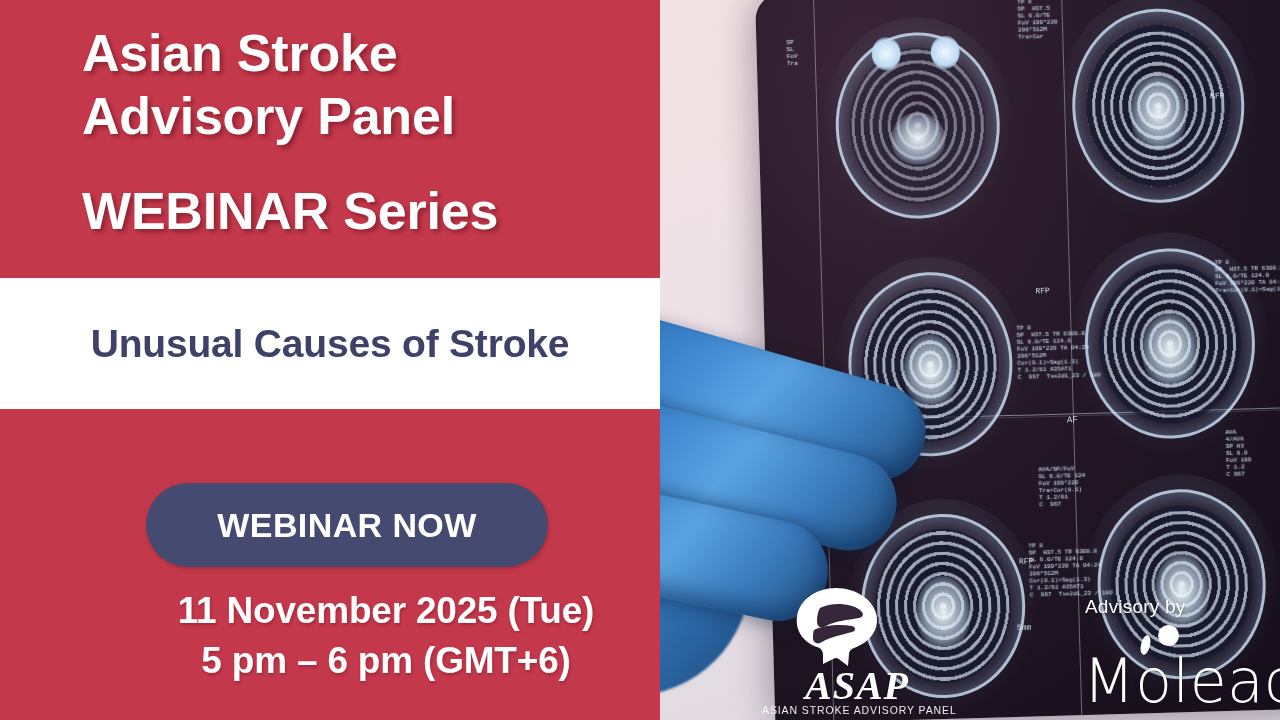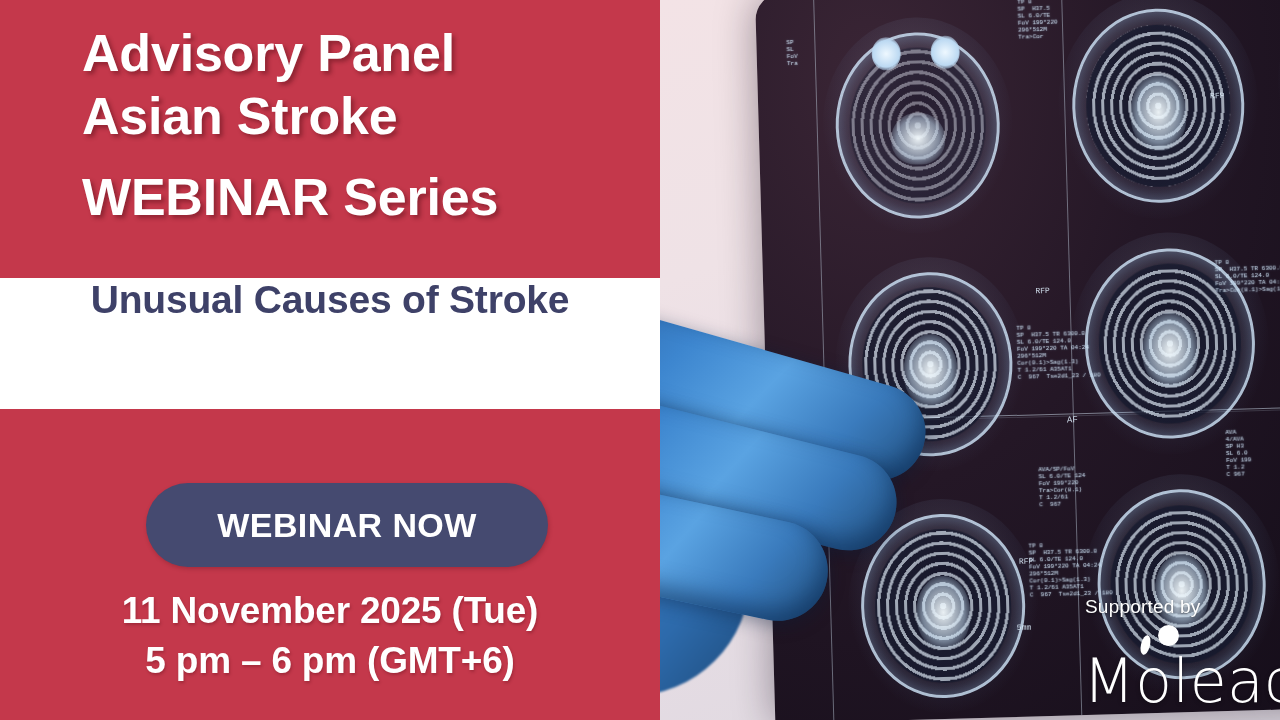--- a/index.html
+++ b/index.html
@@ -15,46 +15,46 @@
   }
   .title-block {
     position:absolute; left:82px; top:22px; width:560px;
   }
   .title-line {
     color:#ffffff; font-size:52px; font-weight:bold; line-height:63px;
     letter-spacing:-0.2px;
     text-shadow:3px 3px 4px rgba(80,10,20,0.45);
     white-space:nowrap;
   }
-  .title-line.gap { margin-top:18px; }
+  .title-line.gap { margin-top:32px; }
 
   .white-band {
     position:absolute; left:0; top:278px; width:660px; height:131px;
     background:#ffffff;
-    display:flex; align-items:flex-start; justify-content:center;
+    display:flex; align-items:center; justify-content:center;
   }
   .subtitle {
     color:#3E4168; font-size:39px; font-weight:bold; letter-spacing:-0.2px;
     white-space:nowrap;
   }
 
   .register-button {
     position:absolute; left:146px; top:483px; width:402px; height:84px;
     background:#454A70; border-radius:46px;
     display:flex; align-items:center; justify-content:center;
     box-shadow:1px 2px 4px rgba(70,10,20,0.25);
     cursor:pointer;
   }
   .register-label {
     color:#ffffff; font-size:34px; font-weight:bold; letter-spacing:0.4px;
     white-space:nowrap;
   }
 
   .datetime-block {
-    position:absolute; left:0; top:586px; width:660px;
+    position:absolute; left:0; top:586px; width:772px;
     text-align:center;
   }
   .dateline {
     color:#ffffff; font-size:37px; font-weight:bold; line-height:50px;
     letter-spacing:-0.2px; white-space:nowrap;
     text-shadow:1px 2px 3px rgba(80,10,20,0.3);
   }
 
   
   .photo-panel {
@@ -190,22 +190,22 @@
   }
 </style>
 </head>
 <body>
 
 <div class="banner">
 
   <div class="left-panel">
 
     <div class="title-block">
+      <div class="title-line">Asian Stroke</div>
       <div class="title-line">Advisory Panel</div>
-      <div class="title-line">Asian Stroke</div>
       <div class="title-line gap">WEBINAR Series</div>
     </div>
 
     <div class="white-band">
       <div class="subtitle">Unusual Causes of Stroke</div>
     </div>
 
     <div class="register-button">
       <span class="register-label">WEBINAR NOW</span>
     </div>
@@ -324,23 +324,32 @@
       </div>
     </div>
 
     <div class="glove">
       <div class="palm"></div>
       <div class="finger f1"></div>
       <div class="finger f2"></div>
       <div class="finger f3"></div>
     </div>
 
+    <div class="asap-logo" style="left:102px; top:586px;">
+      <svg class="asap-brain" viewBox="0 0 96 80">
+        <path fill="#ffffff" d="M46 2C26 2 9 14 7 31c-2 15 8 26 20 30 4 1 6 4 6 8l0 9 10-5c3-2 5-1 7 1l8 6 1-12c0-3 2-5 5-6 14-5 24-16 23-30C85 14 66 2 46 2z"></path>
+        <path fill="#2a1b2e" d="M30 22c12-6 30-5 40 2 4 3 4 7-1 8-12 2-24 3-33 8-5 3-9 1-9-5 0-5 1-10 3-13z" opacity="0.95"></path>
+        <path fill="#2a1b2e" d="M24 44c10-5 26-6 38-4 4 1 4 5 0 6-11 3-22 5-30 10-4 3-9 1-9-4 0-3 0-6 1-8z" opacity="0.95"></path>
+      </svg>
+      <div class="asap-word">ASAP</div>
+      <div class="asap-tagline">ASIAN STROKE ADVISORY PANEL</div>
+    </div>
 
     <div class="moleac-block" style="left:425px; top:596px;">
-      <div class="supported-by">Supported by</div>
+      <div class="supported-by">Advisory by</div>
       <div class="moleac-dot"></div>
       <div class="moleac-tick"></div>
       <div class="moleac-word">Moleac</div>
     </div>
 
   </div>
 
 </div>
 
 </body></html>

